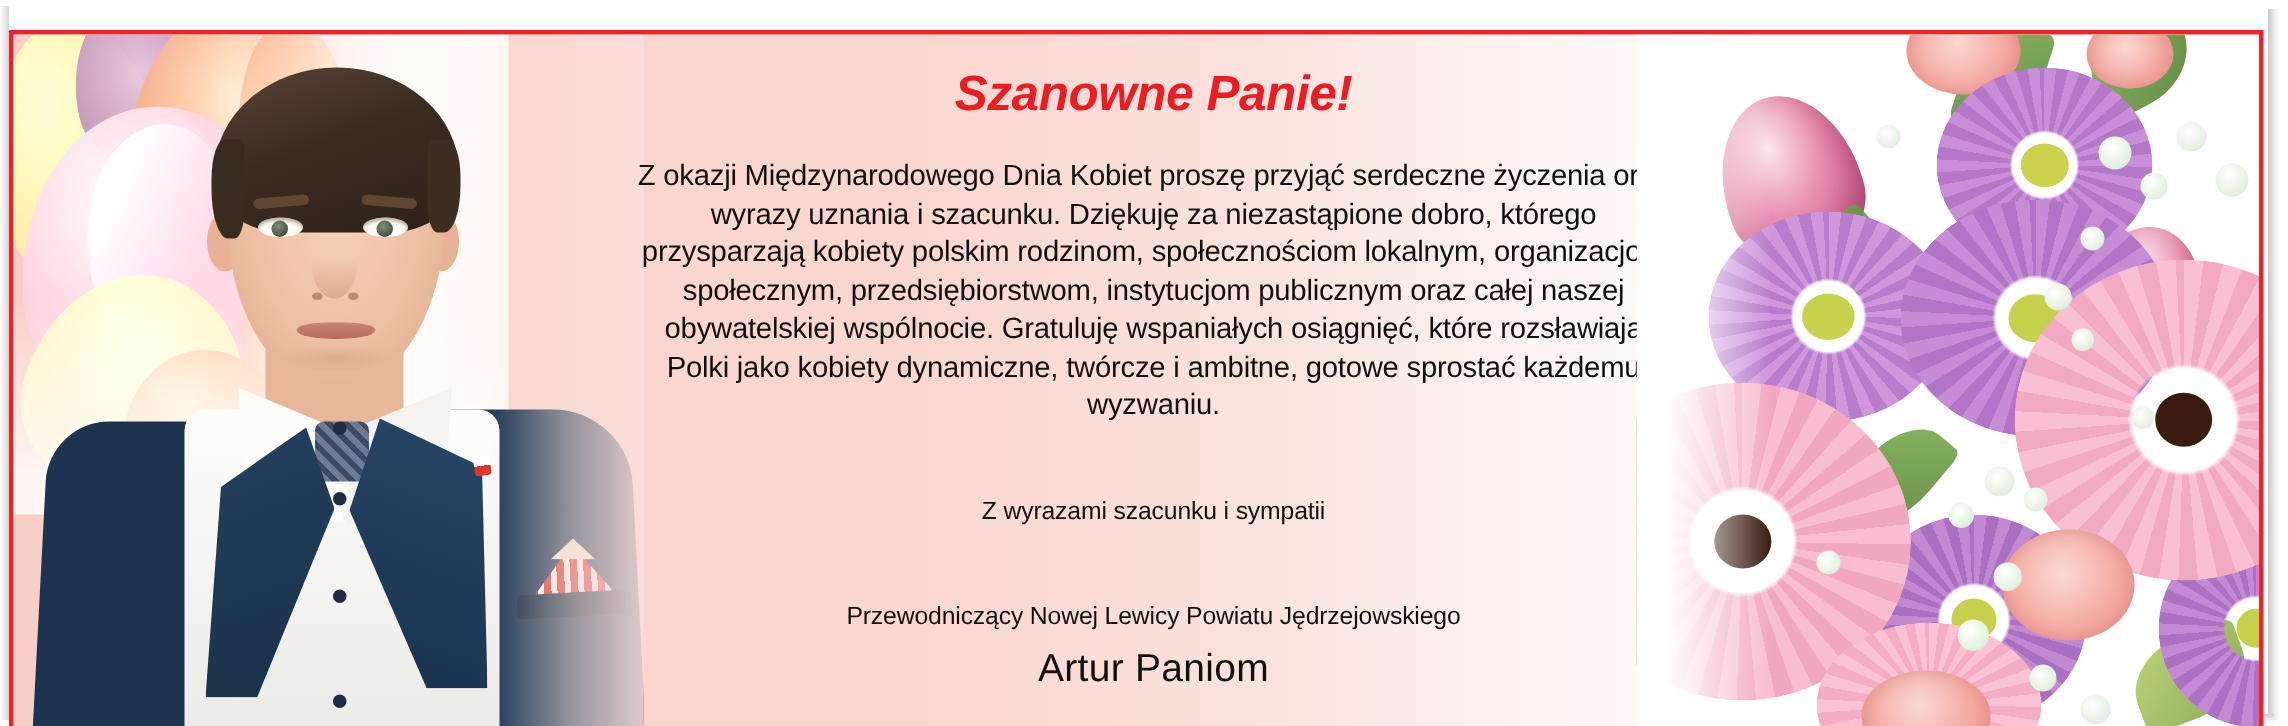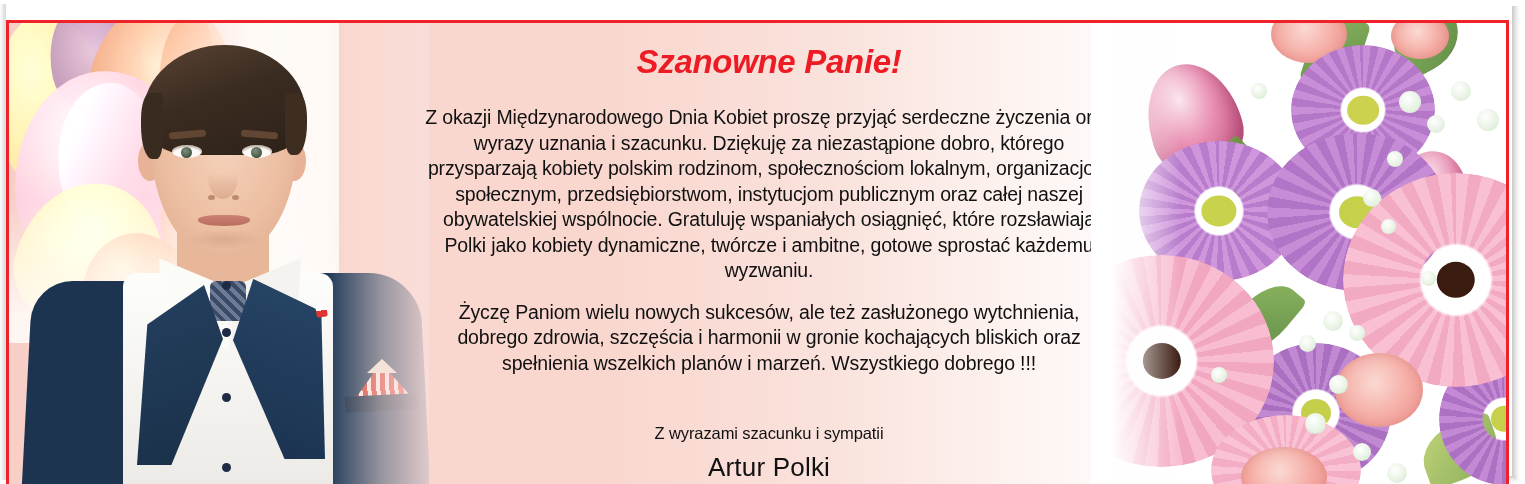--- a/index.html
+++ b/index.html
@@ -416,25 +416,25 @@
 
       <div class="portrait-fade"></div>
     </div>
   </div>
 
   <div class="message">
     <div class="greeting">Szanowne Panie!</div>
 
     <div class="para para-1">Z okazji Międzynarodowego Dnia Kobiet proszę przyjąć serdeczne życzenia oraz wyrazy uznania i szacunku. Dziękuję za niezastąpione dobro, którego przysparzają kobiety polskim rodzinom, społecznościom lokalnym, organizacjom społecznym, przedsiębiorstwom, instytucjom publicznym oraz całej naszej obywatelskiej wspólnocie. Gratuluję wspaniałych osiągnięć, które rozsławiają Polki jako kobiety dynamiczne, twórcze i ambitne, gotowe sprostać każdemu wyzwaniu.</div>
 
-    <div class="para para-2">Życzę Paniom wielu nowych sukcesów, ale też zasłużonego wytchnienia, dobrego zdrowia, szczęścia i harmonii w gronie  kochających bliskich oraz spełnienia wszelkich planów i marzeń.  Wszystkiego dobrego !!!</div>
 
     <div class="sig-block">
       <div class="sig-line">Z wyrazami szacunku i sympatii</div>
-      <div class="sig-name">Artur Polki</div>
+      <div class="sig-line">Przewodniczący Nowej Lewicy Powiatu Jędrzejowskiego</div>
+      <div class="sig-name">Artur Paniom</div>
     </div>
   </div>
 
   <div class="bouquet">
 
     <div class="fl leaf" style="left:218px;top:-8px;width:52px;height:74px;transform:rotate(18deg);"></div>
     <div class="fl leaf" style="left:300px;top:-14px;width:70px;height:60px;transform:rotate(-28deg);"></div>
     <div class="fl leaf" style="left:150px;top:255px;width:46px;height:80px;transform:rotate(40deg);"></div>
     <div class="fl leaf" style="left:330px;top:400px;width:78px;height:56px;transform:rotate(-20deg);background:linear-gradient(140deg,#b9cf6a,#7ba247);"></div>
 

